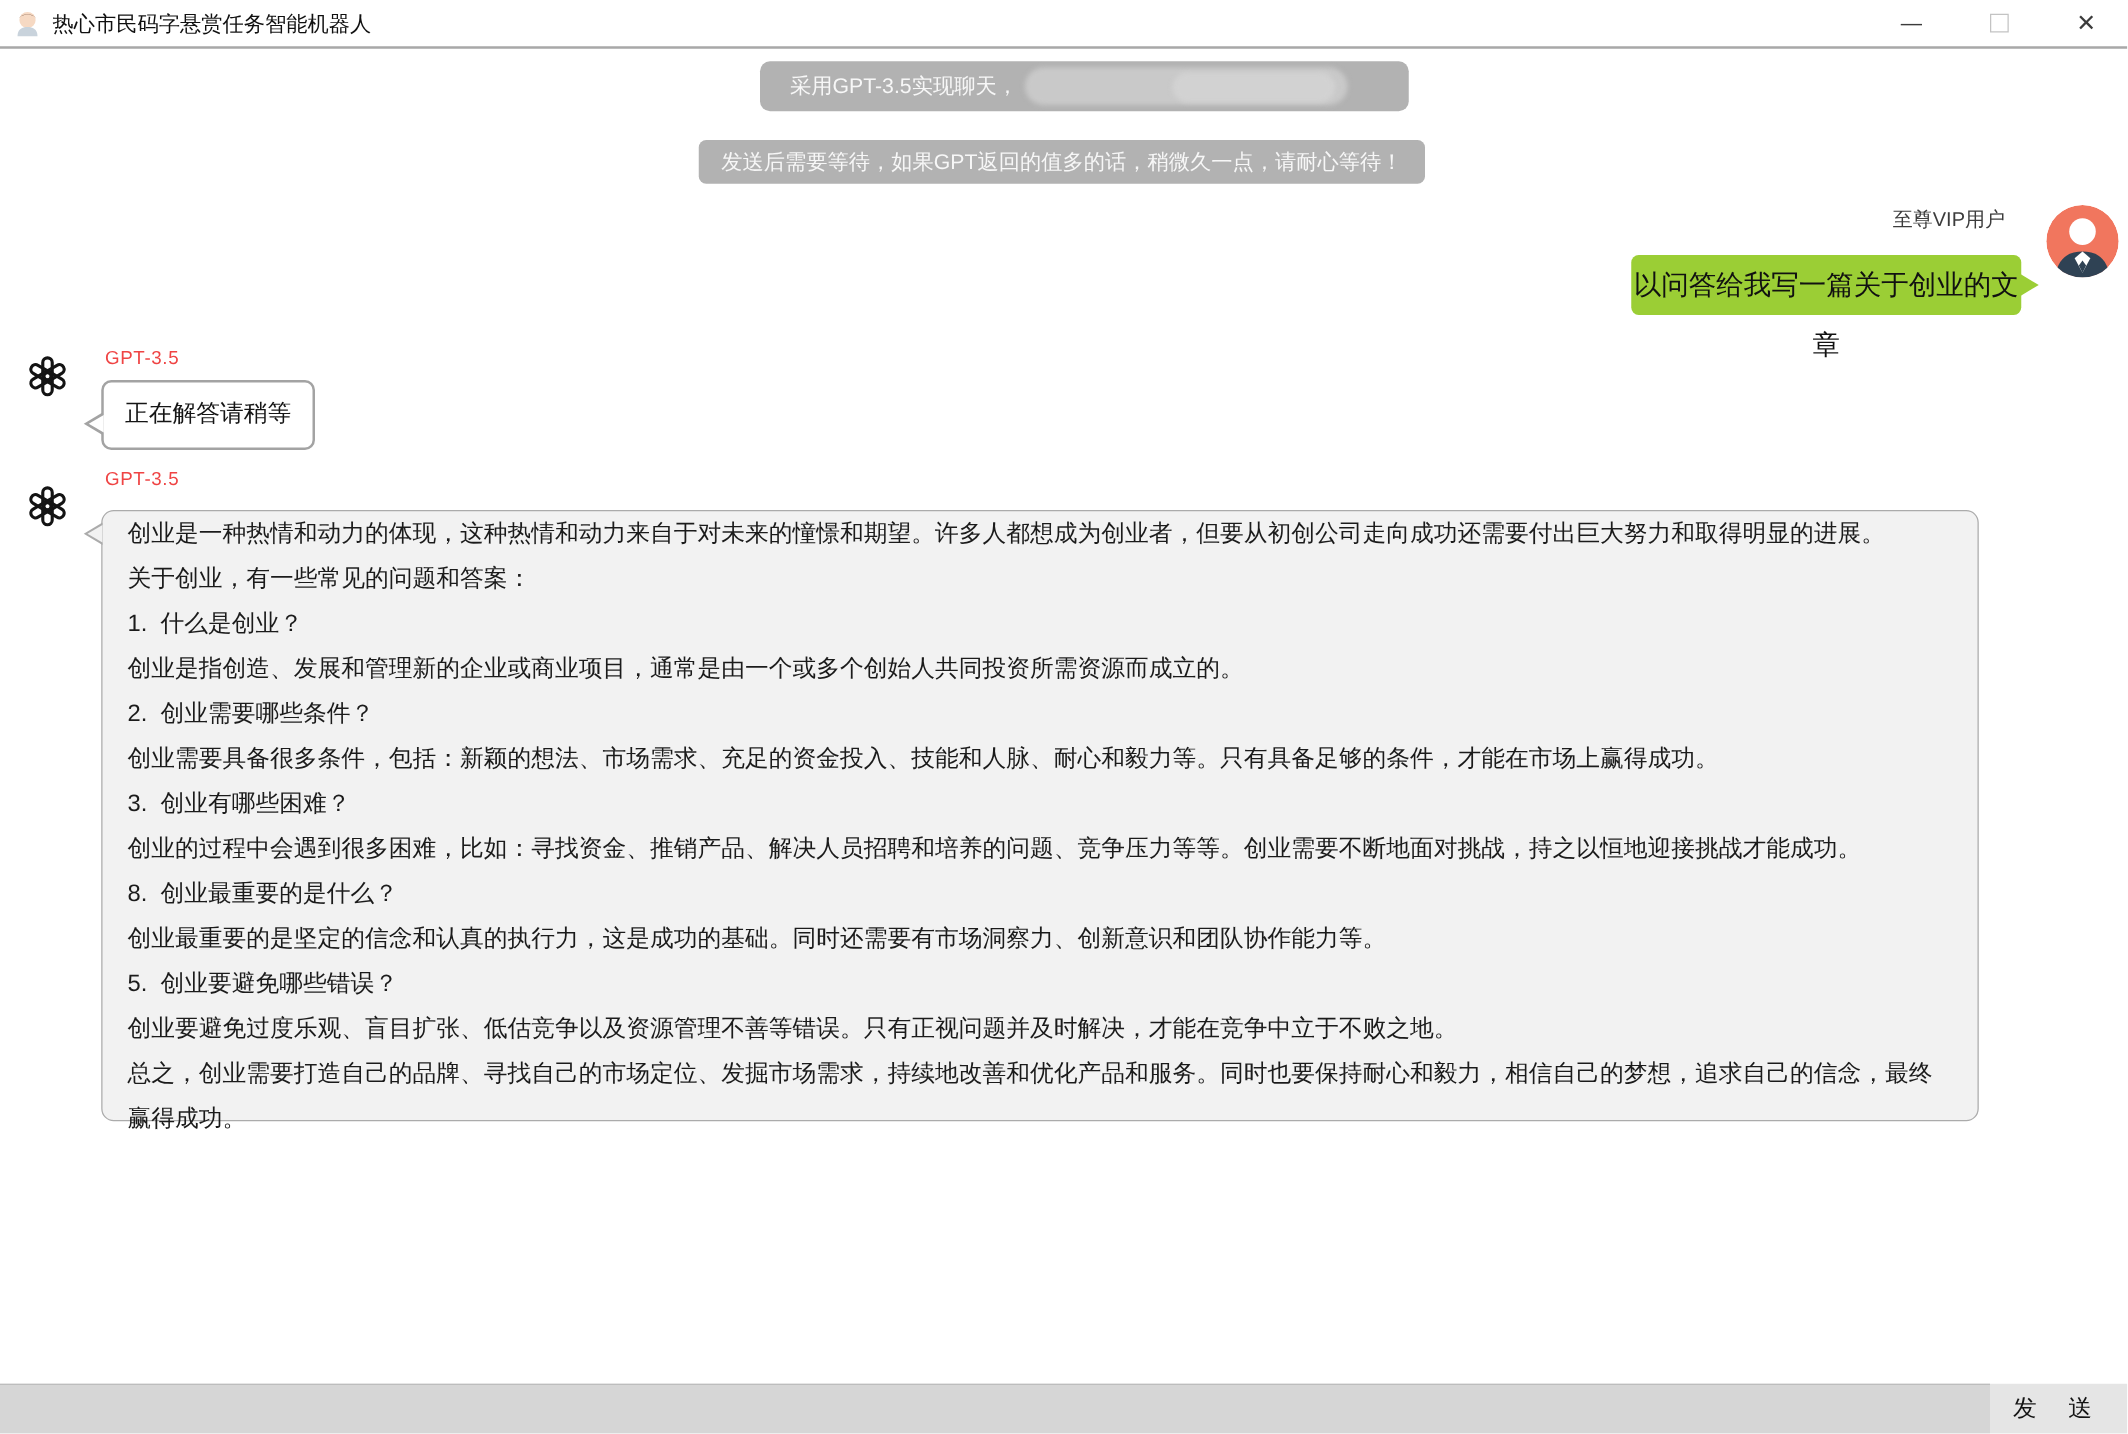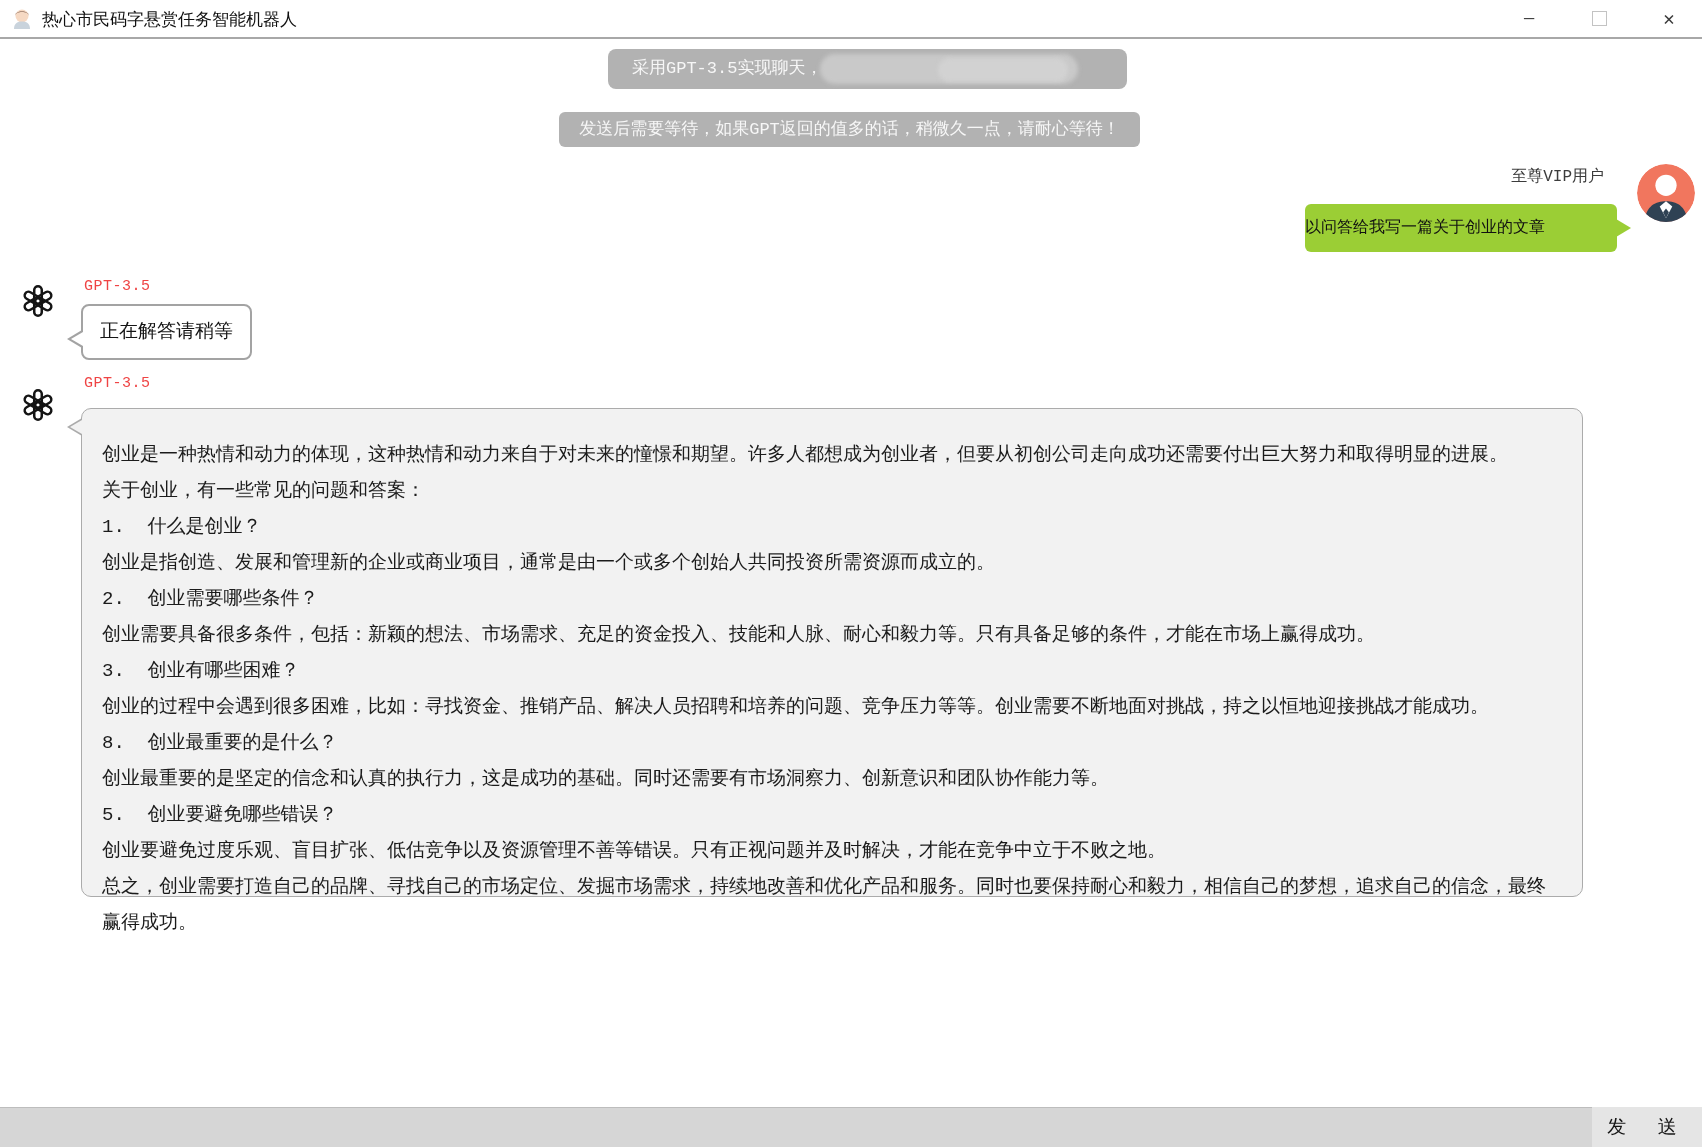--- a/index.html
+++ b/index.html
@@ -1,17 +1,17 @@
 <!DOCTYPE html>
 <html><head>
 <meta charset="utf-8">
 <style>
   html,body{margin:0;padding:0;background:#fff;}
   .screen{position:relative;width:1702px;height:1147px;background:#ffffff;overflow:hidden;
-          font-family:Liberation Mono, monospace;color:#1b1b1b;}
+          font-family:Liberation Sans, sans-serif;color:#1b1b1b;}
 
   
   .titlebar{position:absolute;left:0;top:0;width:1702px;height:39px;background:#ffffff;
             border-bottom:2px solid #a8a8a8;box-sizing:border-box;}
   .app-icon{position:absolute;left:10px;top:7px;width:24px;height:24px;}
   .app-title{position:absolute;left:42px;top:8px;font-size:17px;color:#101010;white-space:nowrap;}
   .winbtn{position:absolute;top:0;width:46px;height:37px;display:flex;align-items:center;
           justify-content:center;font-size:17px;color:#3c3c3c;cursor:default;}
   .winbtn.min{left:1506px;}
   .winbtn.max{left:1576px;}
@@ -27,22 +27,22 @@
            font-size:17px;text-align:center;border-radius:6px;}
   .blur-blob{position:absolute;background:#c9c9c9;border-radius:15px;filter:blur(2px);}
   .blob-a{left:212px;top:5px;width:258px;height:30px;}
   .blob-b{left:330px;top:9px;width:130px;height:24px;background:#d2d2d2;}
 
   
   .vip-badge{position:absolute;right:98px;top:166px;font-size:16px;color:#3c3c3c;}
   .avatar{position:absolute;left:1637px;top:164px;width:58px;height:58px;border-radius:50%;
           overflow:hidden;}
   .user-bubble{position:absolute;left:1305px;top:204px;width:312px;height:48px;
-               background:#9bce35;border-radius:6px;text-align:left;line-height:48px;
-               font-size:16px;color:#111;}
+               background:#9bce35;border-radius:6px;text-align:center;line-height:48px;
+               font-size:22px;color:#111;}
   .user-tail{position:absolute;right:-14px;top:15px;width:0;height:0;
              border-top:9px solid transparent;border-bottom:9px solid transparent;
              border-left:15px solid #9bce35;}
 
   
   .gpt-logo{position:absolute;width:36px;height:36px;}
   .logo1{left:20px;top:283px;}
   .logo2{left:20px;top:387px;}
   .gpt-label{position:absolute;left:84px;font-size:15px;color:#ef4444;letter-spacing:0.5px;}
   .label1{top:278px;}
@@ -53,21 +53,21 @@
                  box-sizing:border-box;text-align:center;line-height:52px;font-size:19px;color:#151515;}
   .tail-out{position:absolute;width:0;height:0;border-top:9px solid transparent;
             border-bottom:9px solid transparent;}
   .tail-in{position:absolute;width:0;height:0;border-top:7px solid transparent;
            border-bottom:7px solid transparent;}
   .status-tail-out{left:-16px;top:24px;border-right:15px solid #a3a3a3;}
   .status-tail-in{left:-12px;top:26px;border-right:12px solid #ffffff;}
 
   .answer-bubble{position:absolute;left:81px;top:408px;width:1502px;height:489px;
                  background:#f2f2f2;border:1px solid #ababab;border-radius:10px;
-                 box-sizing:border-box;padding:28px 20px;font-size:19px;color:#1b1b1b;}
+                 box-sizing:border-box;padding:1px 20px;font-size:19px;color:#1b1b1b;}
   .answer-tail-out{left:-15px;top:9px;border-right:15px solid #ababab;}
   .answer-tail-in{left:-12px;top:11px;border-right:12px solid #f2f2f2;}
   .answer-line{line-height:36px;white-space:pre-wrap;}
 
   
   .input-strip{position:absolute;left:0;top:1107px;width:1592px;height:40px;
                background:#d6d6d6;border-top:1px solid #bdbdbd;box-sizing:border-box;}
   .send-button{position:absolute;left:1592px;top:1107px;width:110px;height:40px;
                background:#e5e5e5;display:flex;align-items:center;justify-content:center;
                font-size:19px;color:#141414;letter-spacing:10px;white-space:pre;cursor:default;}

